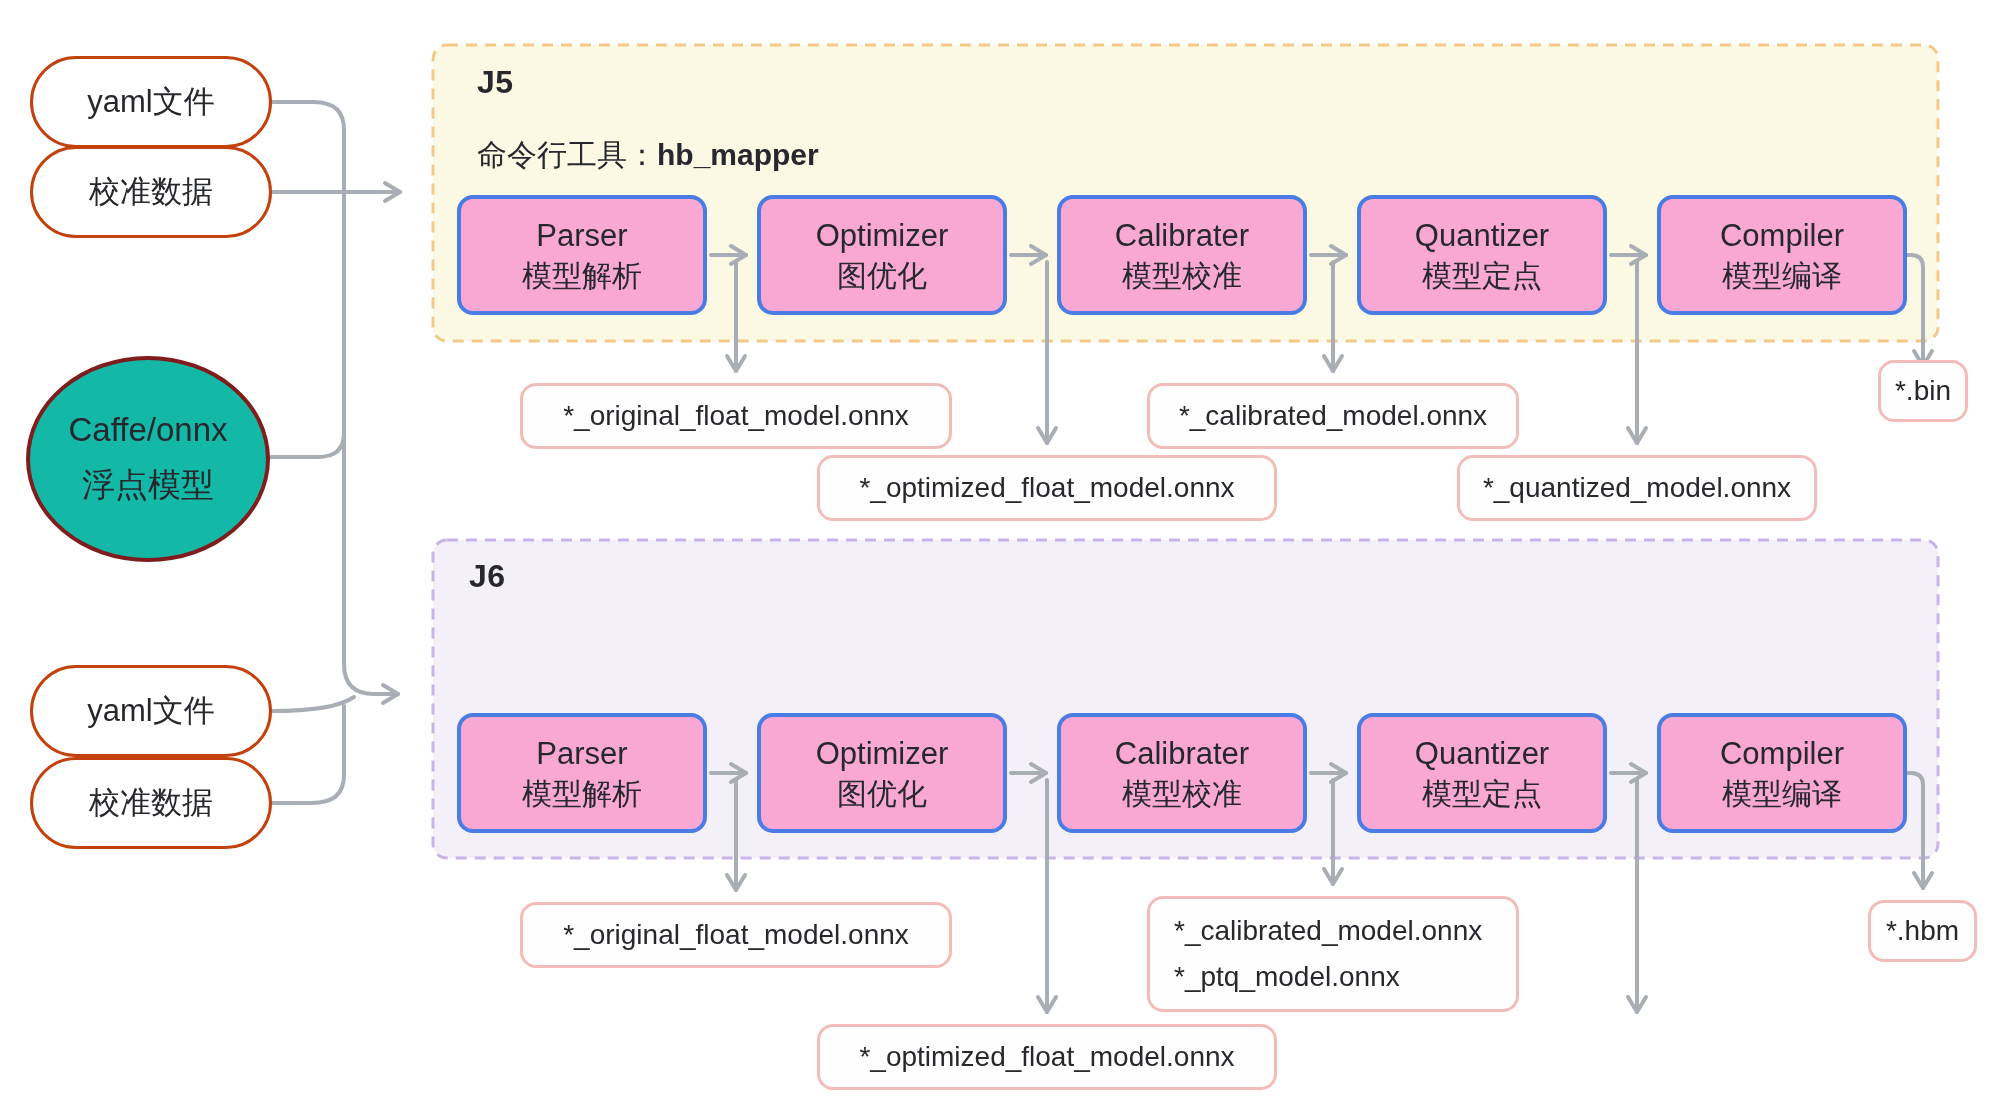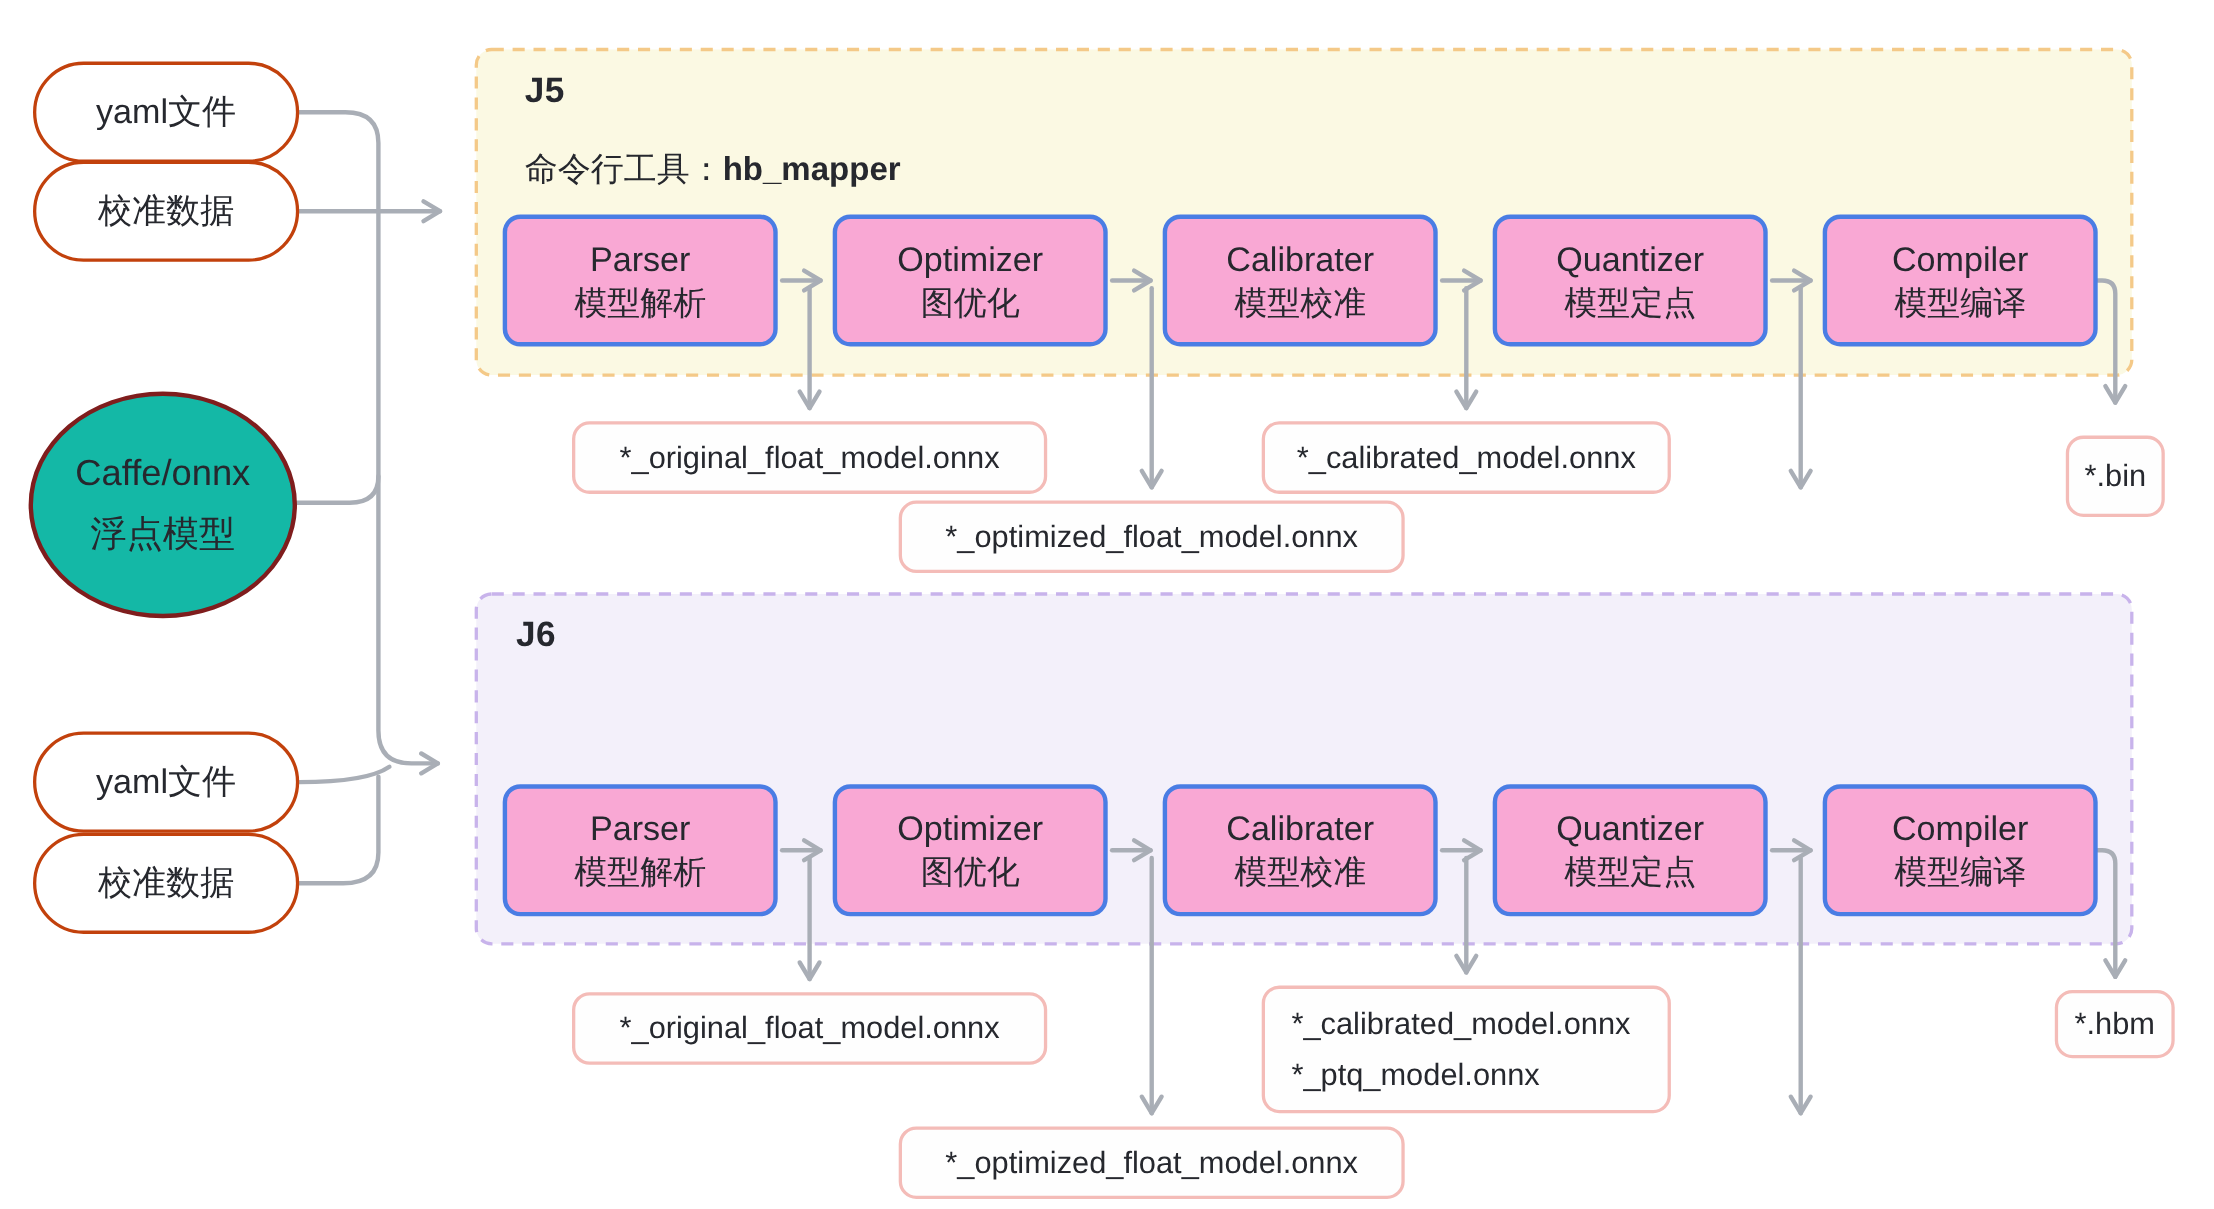--- a/index.html
+++ b/index.html
@@ -130,25 +130,28 @@
     <span class="en">Compiler</span>
     <span class="zh">模型编译</span>
   </div>
 
   <div class="abs opill" style="left:520px;top:383px;width:432px;height:66px">
     <span>*_original_float_model.onnx</span>
   </div>
   <div class="abs opill" style="left:1147px;top:383px;width:372px;height:66px">
     <span>*_calibrated_model.onnx</span>
   </div>
-  <div class="abs opill" style="left:1878px;top:396px;width:90px;height:74px">
+  <div class="abs opill" style="left:1878px;top:360px;width:90px;height:62px">
     <span>*.bin</span>
   </div>
   <div class="abs opill" style="left:817px;top:455px;width:460px;height:66px">
     <span>*_optimized_float_model.onnx</span>
+  </div>
+  <div class="abs opill" style="left:1457px;top:455px;width:360px;height:66px">
+    <span>*_quantized_model.onnx</span>
   </div>
 
   <div class="abs sec-title" style="left:469px;top:560px">J6</div>
 
   <div class="abs stage" style="left:457px;top:713px">
     <span class="en">Parser</span>
     <span class="zh">模型解析</span>
   </div>
   <div class="abs stage" style="left:757px;top:713px">
     <span class="en">Optimizer</span>

